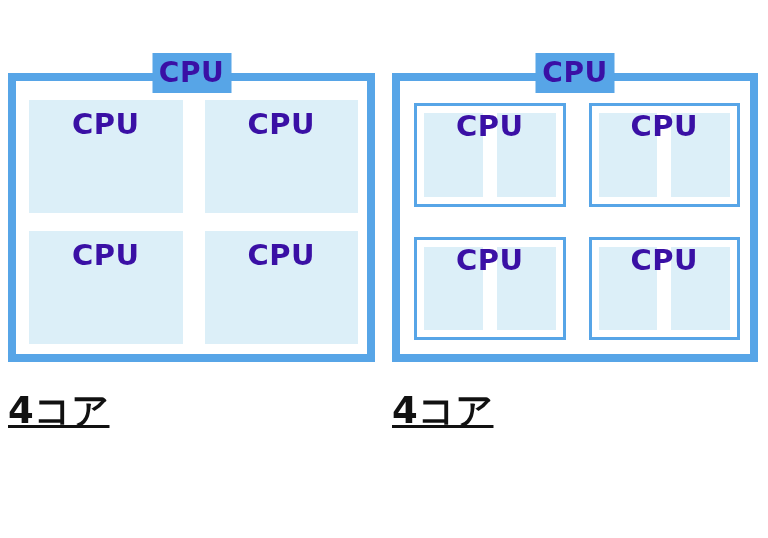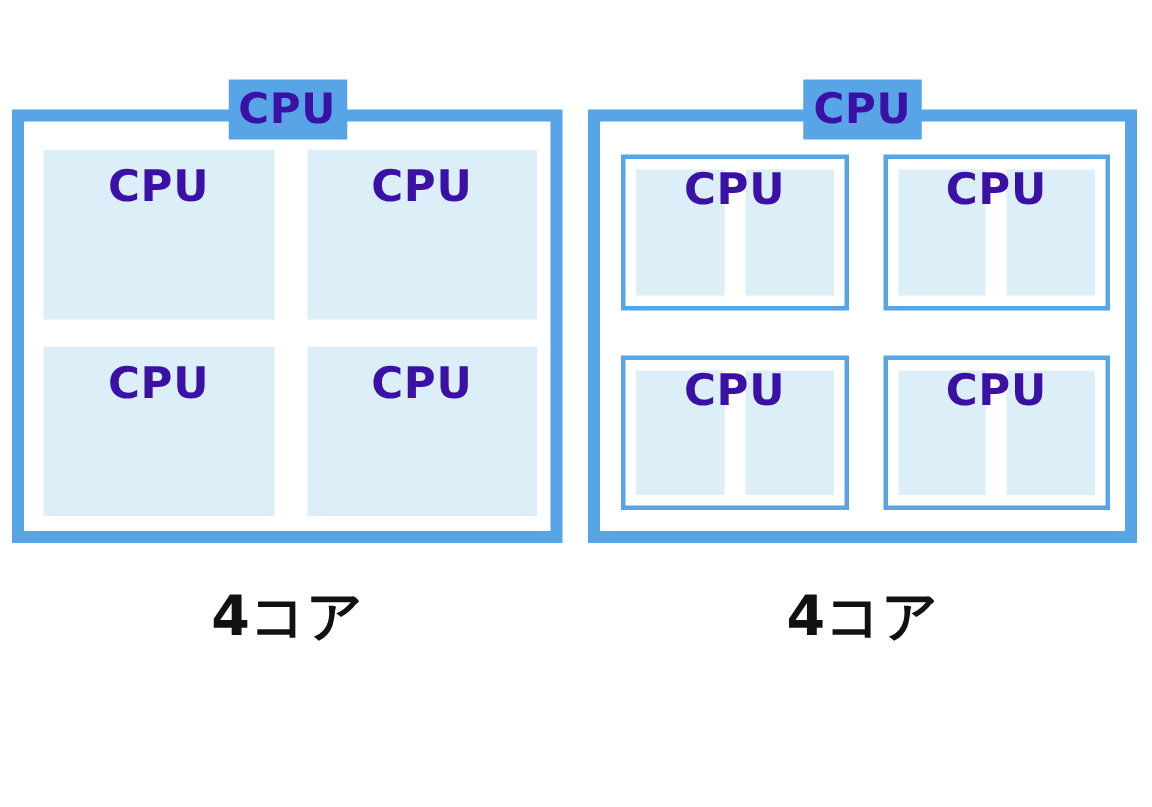--- a/index.html
+++ b/index.html
@@ -104,25 +104,26 @@
   }
   .thread {
     flex: 1 1 0;
     background: #dceff8;
   }
 
   
   .caption {
     position: absolute;
     top: 386px;
-    text-align: center;
+    text-align: left;
     color: #111111;
     font-weight: bold;
     font-size: 37px;
     line-height: 49px;
+    text-decoration: underline;
   }
   .caption.left  { left: 8px;   width: 367px; }
   .caption.right { left: 392px; width: 366px; }
 </style>
 </head>
 <body>
 
 <div class="stage">
 
   <div class="package left">

